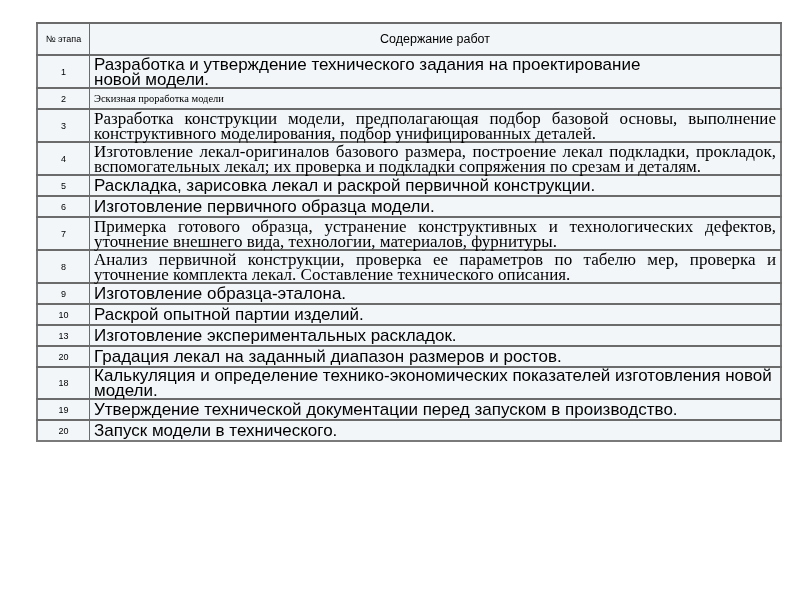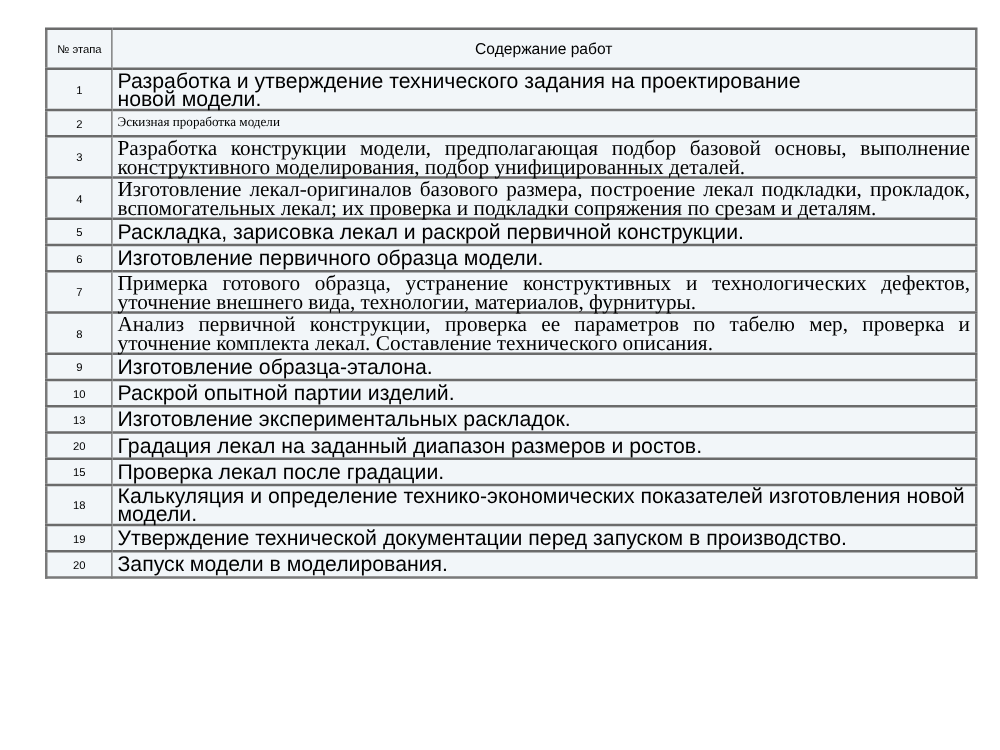--- a/index.html
+++ b/index.html
@@ -85,29 +85,25 @@
     </tr>
     <tr class="single">
       <td class="col-num">13</td>
       <td class="col-content">Изготовление экспериментальных раскладок.</td>
     </tr>
     <tr class="single">
       <td class="col-num">20</td>
       <td class="col-content">Градация лекал на заданный диапазон размеров и ростов.</td>
     </tr>
     <tr class="single">
-      <td class="col-num">15</td>
-      <td class="col-content">Проверка лекал после градации.</td>
-    </tr>
-    <tr class="single">
       <td class="col-num">18</td>
       <td class="col-content">Калькуляция и определение технико-экономических показателей изготовления новой  модели.</td>
     </tr>
     <tr class="single">
       <td class="col-num">19</td>
       <td class="col-content">Утверждение технической документации перед запуском в производство.</td>
     </tr>
     <tr class="single">
       <td class="col-num">20</td>
-      <td class="col-content">Запуск модели в моделирования.</td>
+      <td class="col-content">Запуск модели в технического.</td>
     </tr>
   </tbody>
 </table>
 
 </body></html>

